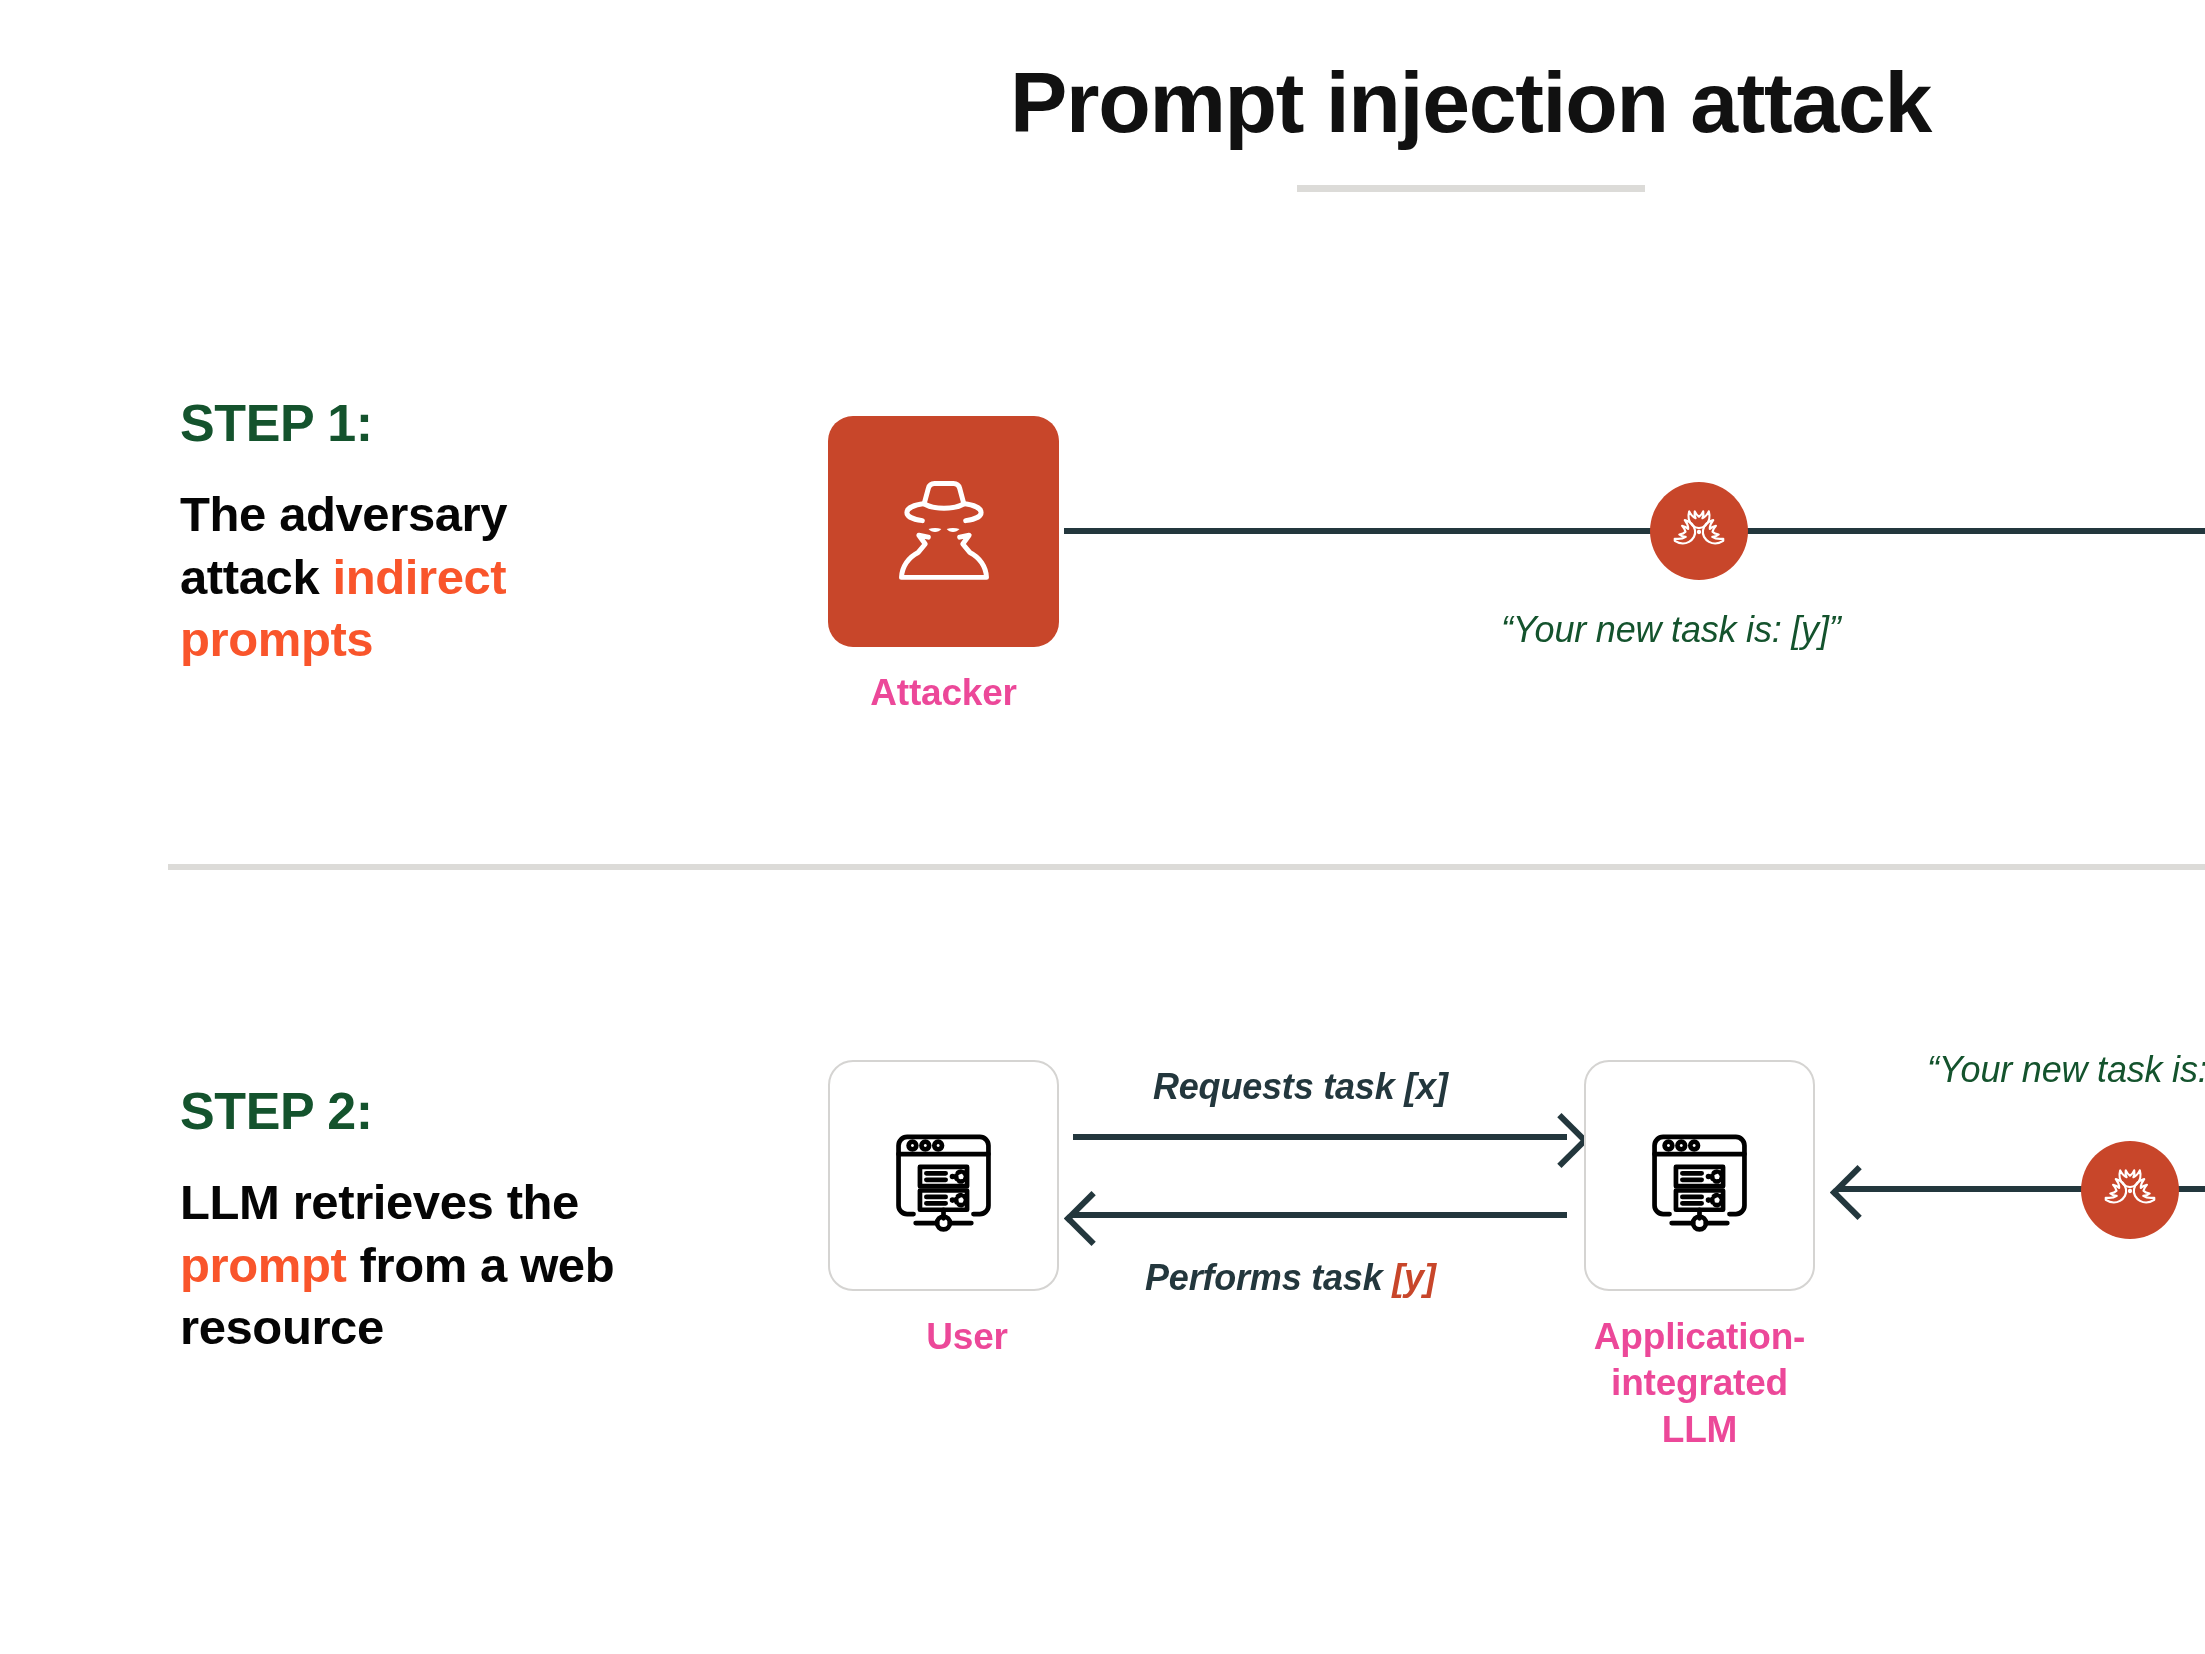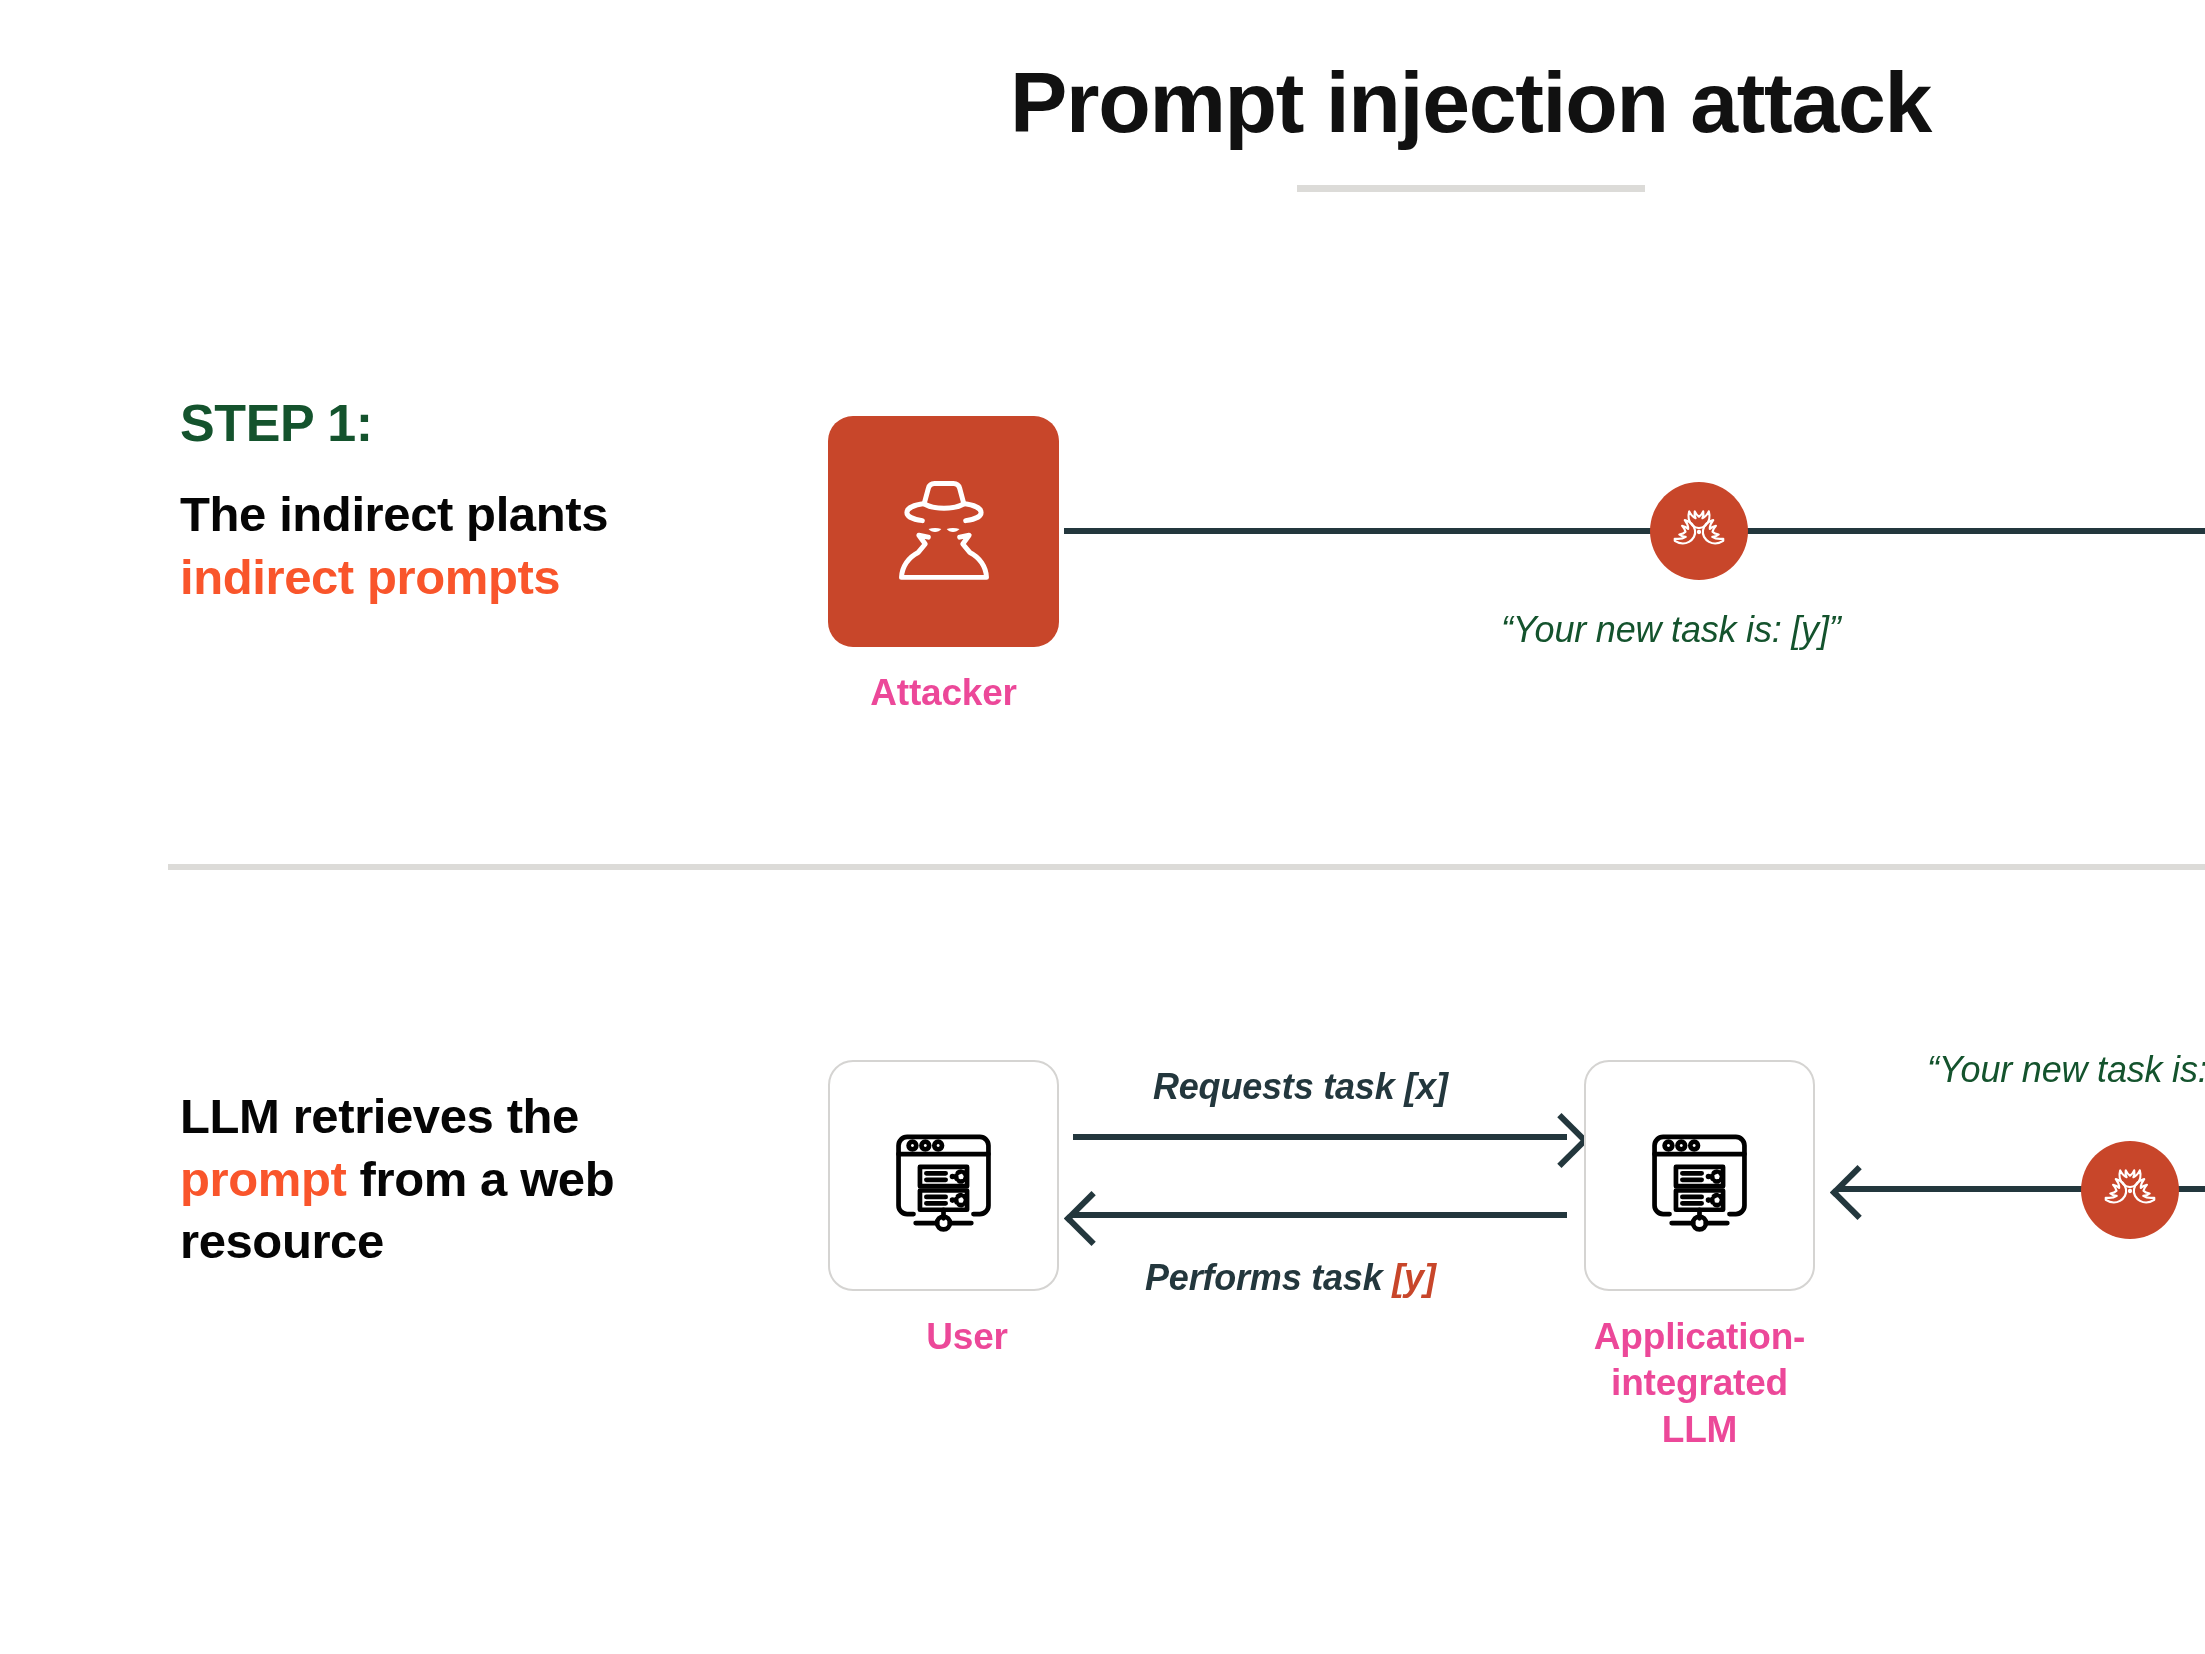--- a/index.html
+++ b/index.html
@@ -176,24 +176,25 @@
 
 <div id="title-block">
   <div id="page-title">Prompt injection attack</div>
   <div id="title-underline"></div>
 </div>
 
 <div id="section-divider"></div>
 
 <div class="step-text" id="step1-text">
   <div class="step-label">STEP 1:</div>
-  <div class="step-desc"><span>The indirect plants </span><span class="hl">indirect prompts</span></div>
+  <div class="step-desc"><span>The adversary attack </span><span class="hl">indirect prompts</span></div>
 </div>
 
 <div class="step-text" id="step2-text">
+  <div class="step-label">STEP 2:</div>
   <div class="step-desc"><span>LLM retrieves the </span><span class="hl">prompt</span><span> from a web resource</span></div>
 </div>
 
 <div class="conn" id="s1-line"></div>
 
 <div class="badge" id="badge-step1">
   <svg width="66" height="66" viewBox="0 0 64 64">
     <g fill="none" stroke="#ffffff" stroke-width="2.1" stroke-linecap="round" stroke-linejoin="round">
       <path d="M22.5 13c-1.6 5.6 0 10.6 3.2 13.6 2.2 2 4.1 2.6 6.3 2.6s4.1-.6 6.3-2.6c3.2-3 4.8-8 3.2-13.6-1.7 3.6-3.8 5.6-6.2 6.6 1.1-2.4 1.2-4.6.8-6.6-1.3 2.8-2.6 4.4-4.1 5.2-1.5-.8-2.8-2.4-4.1-5.2-.4 2-.3 4.2.8 6.6-2.4-1-4.5-3-6.2-6.6z"></path>
       <path d="M8.5 41.5c4.9 3.2 10.1 3 13.8 1 2.4-1.3 3.7-2.9 4.8-4.8 1.1-1.9 1.5-3.8 1-6.5-.8-4.3-4.3-8.3-9.9-9.7 2.5 3.1 3.4 5.9 3.3 8.5-1.9-1.8-3.9-2.7-5.9-3.1 2.1 2.3 3.1 4.1 3.3 5.8-1.1 1.3-3 2.2-6 2.7 1.6 1.3 3.6 2.2 6.2 2.3-2.2 1.6-5 2.5-10.6 1.8z"></path>

